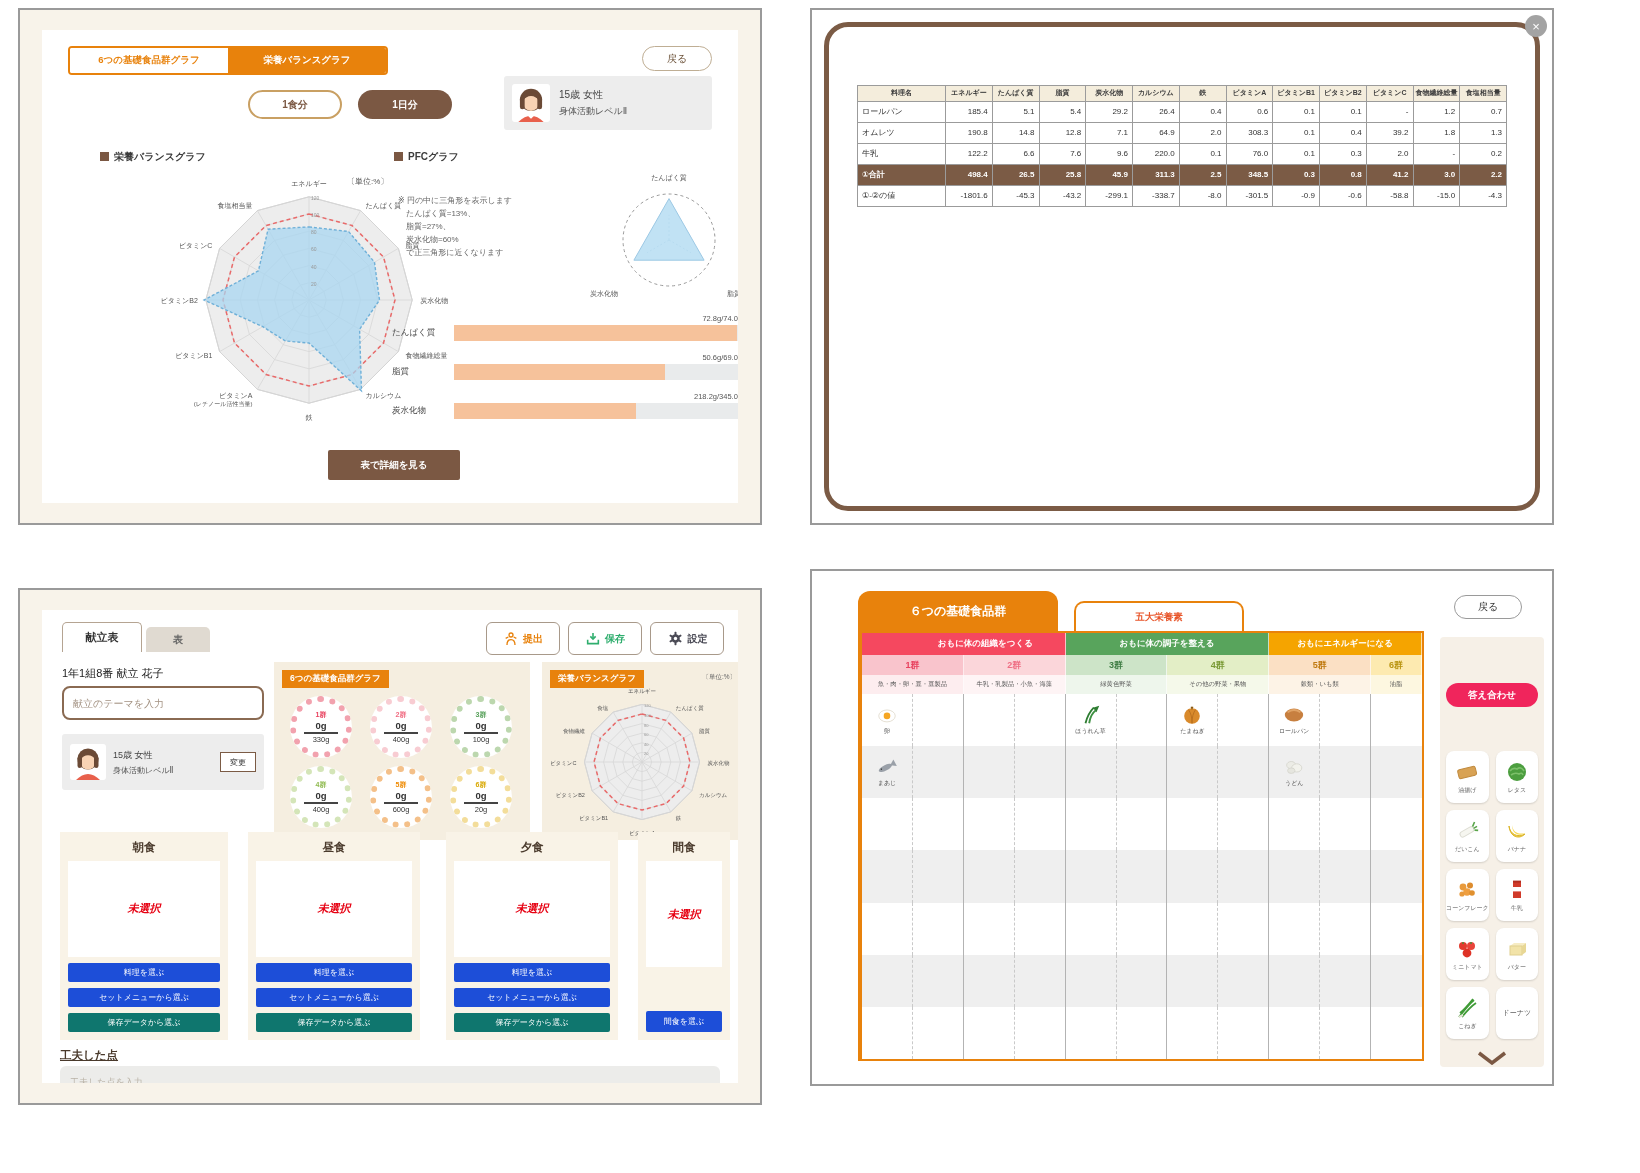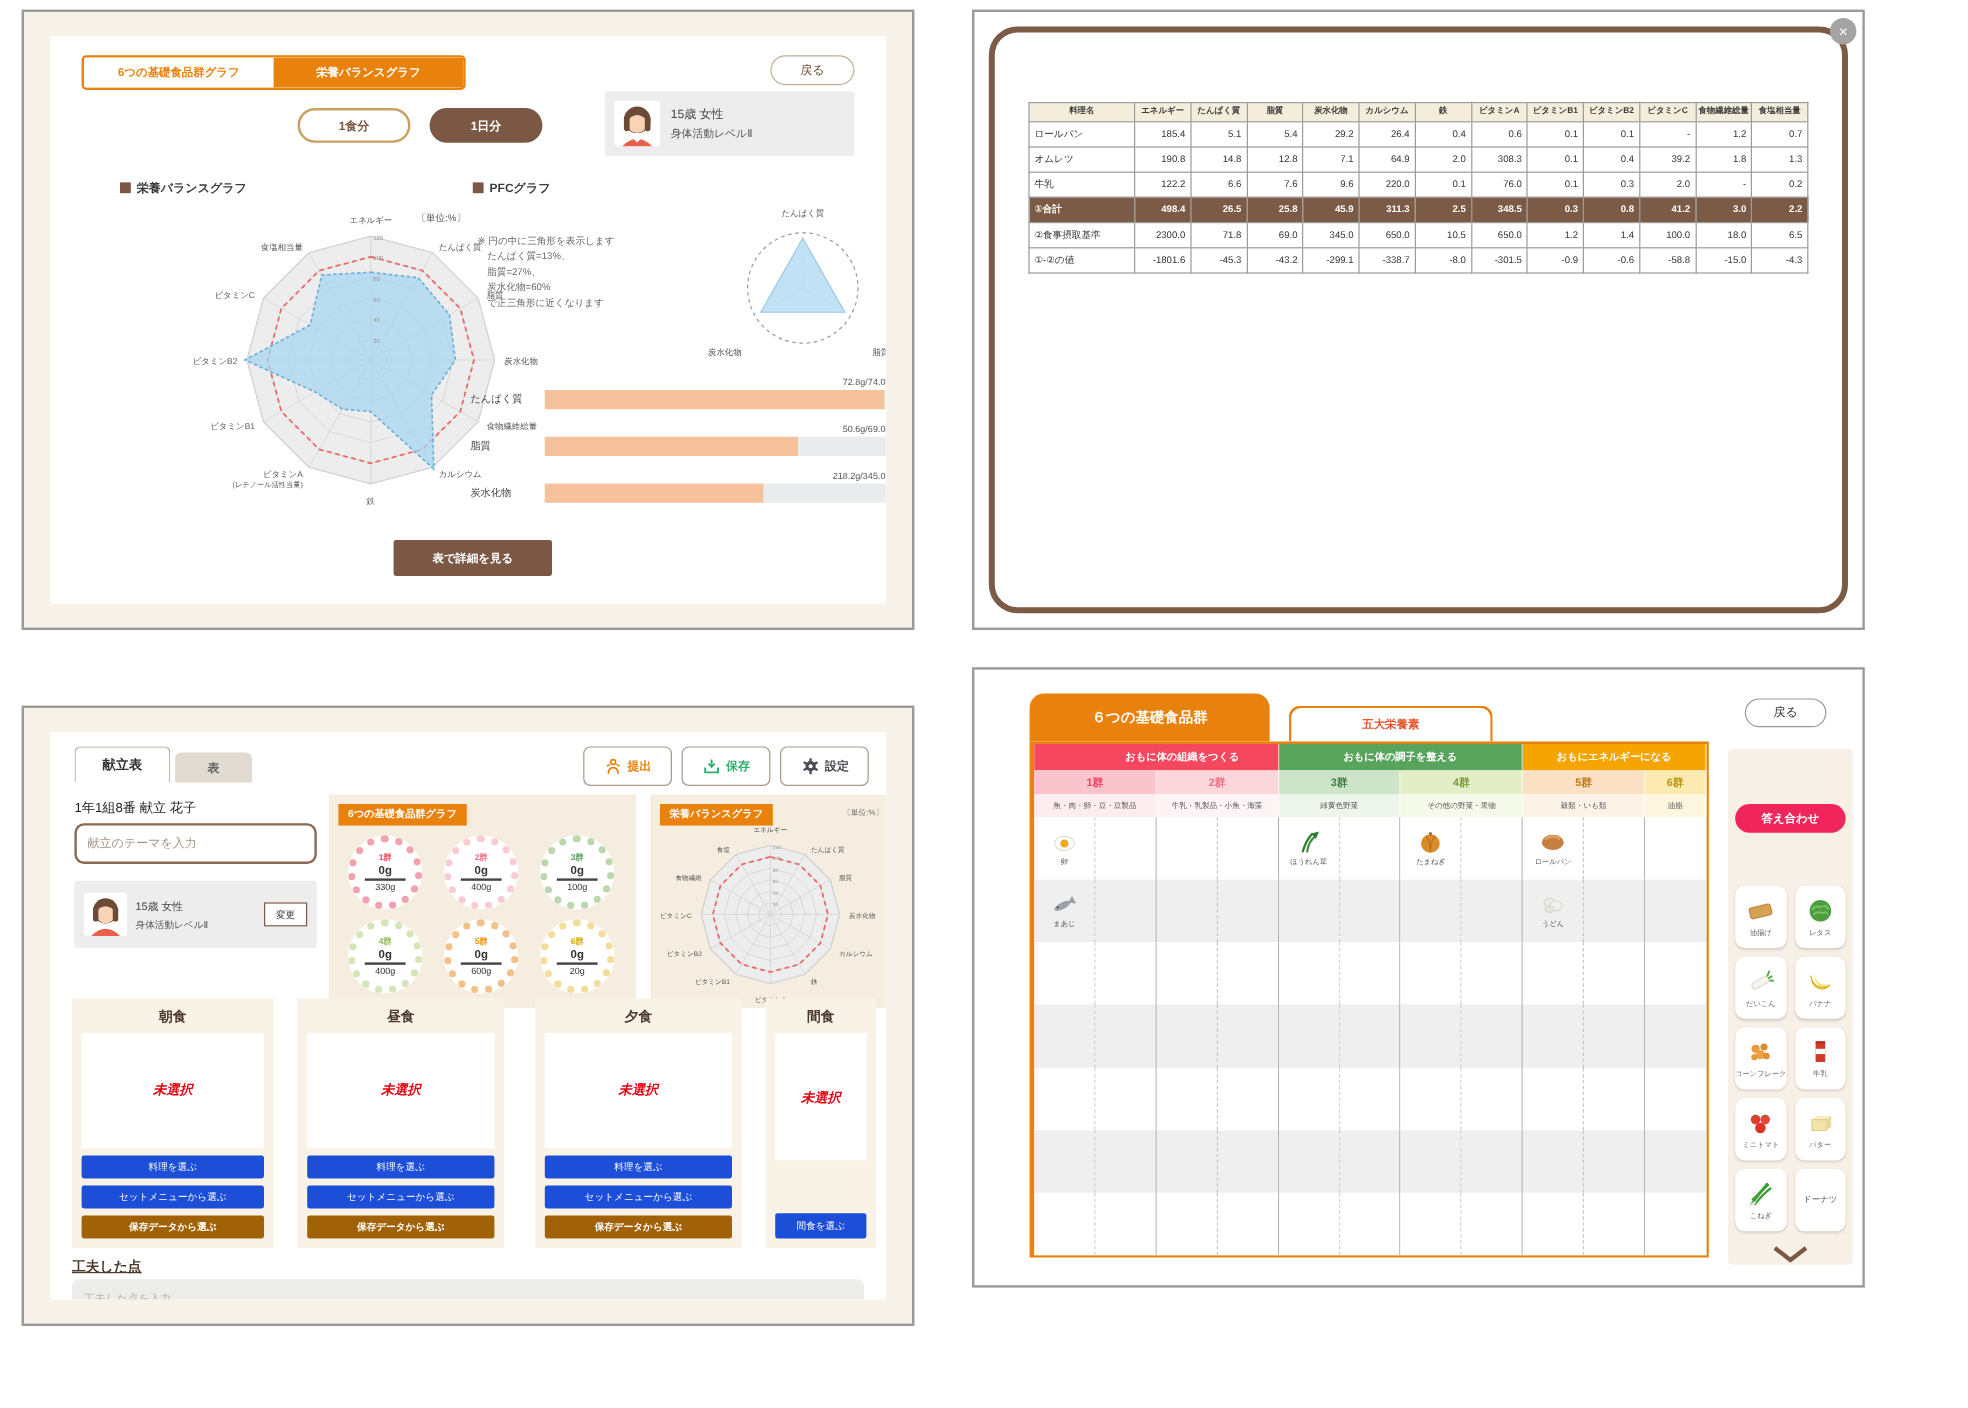--- a/index.html
+++ b/index.html
@@ -3,21 +3,21 @@
 <meta charset="utf-8">
 <style>
   * { box-sizing: border-box; margin: 0; padding: 0; }
   html,body { width:1640px; height:1173px; background:#ffffff;
     font-family:"Liberation Sans","DejaVu Sans",sans-serif; position:relative; }
 
   .panel { position:absolute; border:2px solid #9a9a9a; overflow:hidden; }
   #panel-graph  { left:18px;  top:8px;   width:744px; height:517px; background:#f8f3ea; }
   #panel-table  { left:810px; top:8px;   width:744px; height:517px; background:#ffffff; }
   #panel-menu   { left:18px;  top:588px; width:744px; height:517px; background:#f8f3ea; }
-  #panel-groups { left:810px; top:556px; width:744px; height:517px; background:#ffffff; }
+  #panel-groups { left:810px; top:569px; width:744px; height:517px; background:#ffffff; }
 
   .card { position:absolute; left:22px; top:20px; right:22px; bottom:20px; background:#fff; overflow:hidden; }
 
   
   .tabseg { position:absolute; left:26px; top:16px; display:flex; border:2px solid #e8820c; border-radius:4px; overflow:hidden; }
   .tabseg .seg { width:158px; height:25px; display:flex; align-items:center; justify-content:center; font-size:9.5px; font-weight:bold; cursor:pointer; }
   .seg.off { background:#fff; color:#e8820c; }
   .seg.on  { background:#e8820c; color:#fff; }
   .backpill { position:absolute; right:26px; top:16px; width:70px; height:25px; border:1.5px solid #bfae94; border-radius:13px; background:#fff; color:#6b5138; font-size:10px; display:flex; align-items:center; justify-content:center; }
   .portion { position:absolute; top:60px; width:94px; height:29px; border-radius:15px; font-size:10px; font-weight:bold; display:flex; align-items:center; justify-content:center; }
@@ -73,21 +73,21 @@
   .gauge { position:absolute; width:62px; height:62px; border-radius:50%; border:6px dotted; background:#fff; display:flex; flex-direction:column; align-items:center; justify-content:center; }
   .glabel { font-size:7px; font-weight:bold; }
   .gval { font-size:9.5px; font-weight:bold; color:#333; }
   .gbar { width:34px; height:1.5px; background:#444; margin:1px 0; }
   .gtot { font-size:7.5px; color:#333; }
   #meal-columns { position:absolute; left:18px; top:222px; right:12px; height:208px; }
   .mcol { position:absolute; top:0; bottom:0; background:#f9f3e7; padding:8px; display:flex; flex-direction:column; }
   .mtitle { text-align:center; font-size:11.5px; font-weight:bold; color:#4a3a2c; }
   .mbox { background:#fff; height:106px; margin-top:6px; display:flex; align-items:center; justify-content:center; color:#e60012; font-weight:bold; font-size:11px;font-style:italic; }
   .mbtn { height:21px; display:flex; align-items:center; justify-content:center; color:#fff; font-size:8px; margin-top:6px; border-radius:2px; }
-  .mbtn.dark { background:#1d4ed8; } .mbtn.light { background:#a16207;font-weight:bold; }
+  .mbtn.dark { background:#1d4ed8; } .mbtn.light { background:#0f766e; }
   .mbtn.bottom { margin-top:auto; }
   .notestitle { position:absolute; left:18px; top:438px; font-size:11.5px; font-weight:bold; color:#4a3a2c;text-decoration:underline; }
   .notesarea { position:absolute; left:18px; right:18px; top:456px; height:52px; background:#ececea; border:none; border-radius:6px 6px 0 0; font-size:9px; padding:10px; resize:none; font-family:inherit; }
   .notesarea::placeholder { color:#b9b2a6; }
 
   
   #p4-tab1 { position:absolute; left:46px; top:20px; width:200px; height:40px; background:#e8820c; color:#fff; font-size:12px; font-weight:bold; border-radius:12px 12px 0 0; display:flex; align-items:center; justify-content:center; }
   #p4-tab2 { position:absolute; left:262px; top:30px; width:170px; height:30px; background:#fff; border:2px solid #e8820c; border-bottom:none; color:#e8552a; font-size:9.5px; font-weight:bold; border-radius:10px 10px 0 0; display:flex; align-items:center; justify-content:center; }
   #p4-back { position:absolute; right:30px; top:24px; width:68px; height:24px; border:1.5px solid #9a9a9a; border-radius:12px; color:#333; font-size:10px; background:#fff; display:flex; align-items:center; justify-content:center; }
   #food-table { position:absolute; left:46px; top:60px; width:566px; height:430px; border:2px solid #e8820c; border-left-width:4px; display:flex; flex-direction:column; }
@@ -306,35 +306,20 @@
             <td>311.3</td>
             <td>2.5</td>
             <td>348.5</td>
             <td>0.3</td>
             <td>0.8</td>
             <td>41.2</td>
             <td>3.0</td>
             <td>2.2</td>
           </tr>
           <tr>
-            <td class="name">②食事摂取基準</td>
-            <td>2300.0</td>
-            <td>71.8</td>
-            <td>69.0</td>
-            <td>345.0</td>
-            <td>650.0</td>
-            <td>10.5</td>
-            <td>650.0</td>
-            <td>1.2</td>
-            <td>1.4</td>
-            <td>100.0</td>
-            <td>18.0</td>
-            <td>6.5</td>
-          </tr>
-          <tr>
             <td class="name">①-②の値</td>
             <td>-1801.6</td>
             <td>-45.3</td>
             <td>-43.2</td>
             <td>-299.1</td>
             <td>-338.7</td>
             <td>-8.0</td>
             <td>-301.5</td>
             <td>-0.9</td>
             <td>-0.6</td>

